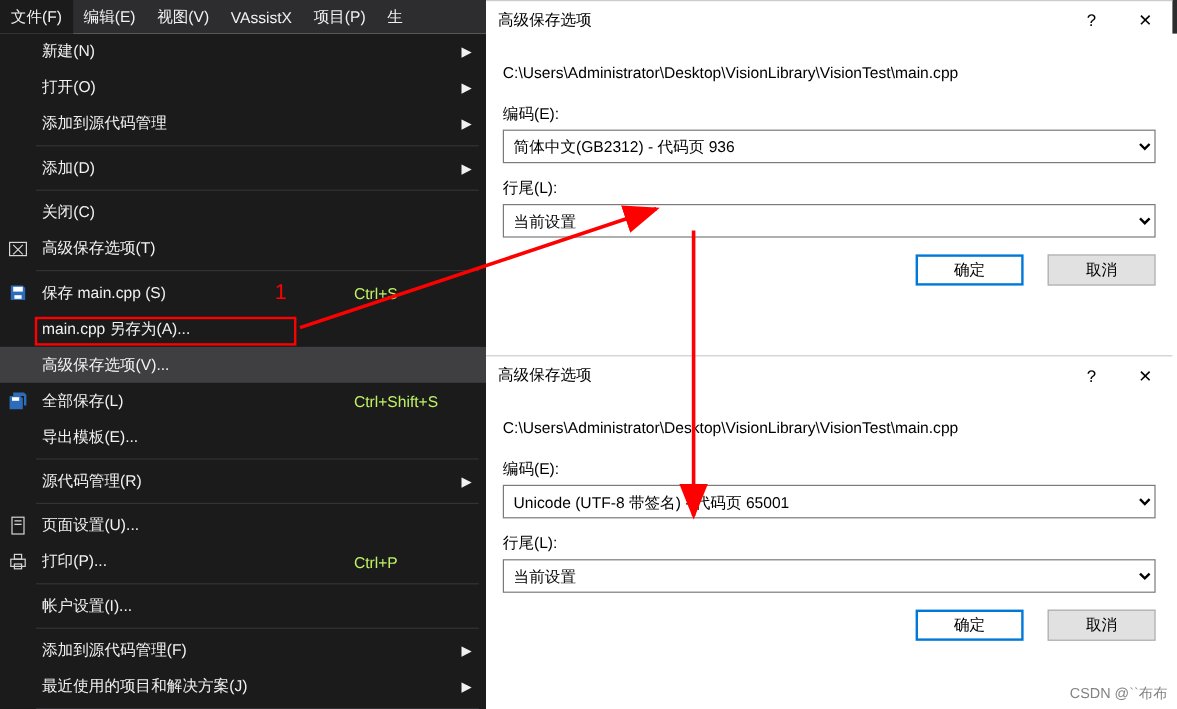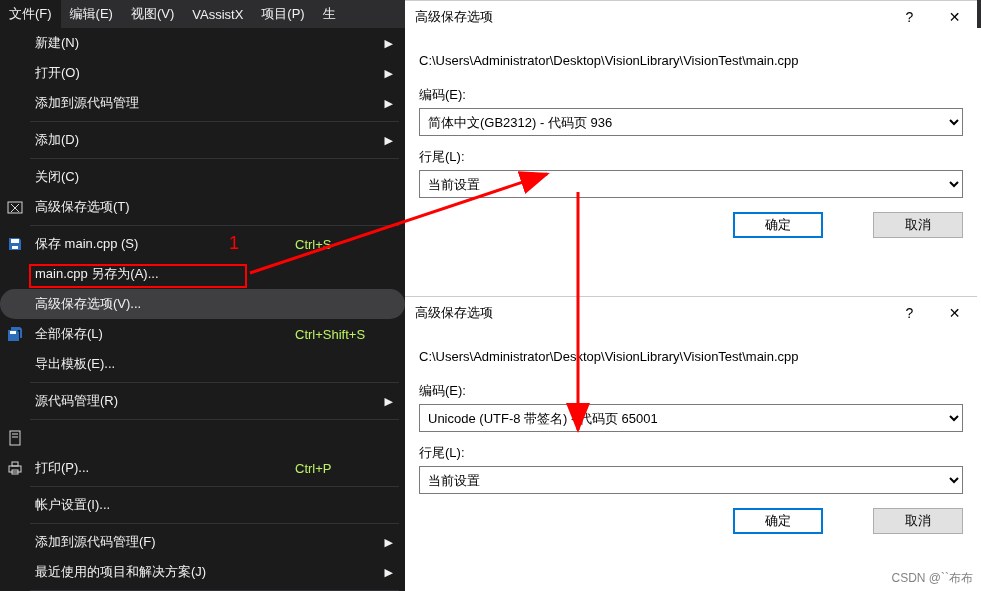--- a/index.html
+++ b/index.html
@@ -6,41 +6,41 @@
 body { width: 981px; height: 591px; background: #fff; position: relative; overflow: hidden; }
 
 
 .menubar { position: absolute; top: 0; left: 0; right: 0; height: 28px; background: #2d2d30; display: flex; align-items: center; color: #f1f1f1; font-size: 13px; }
 .menubar .mb-item { padding: 0 9px; height: 28px; display: flex; align-items: center; cursor: pointer; }
 .menubar .mb-item.active { background: #1b1b1c; }
 
 
 .menu { position: absolute; top: 28px; left: 0; width: 405px; background: #1b1b1c; color: #f1f1f1; font-size: 13px; }
 .menu .row { height: 30px; display: flex; align-items: center; position: relative; cursor: pointer; }
-.menu .row.hl { background: #3f3f41; border-radius: 15px; }
+.menu .row.hl { background: #3f3f41; }
 .menu .iconcol { width: 30px; display: flex; justify-content: center; align-items: center; }
 .menu .label { flex: 1; padding-left: 5px; white-space: nowrap; }
 .menu .shortcut { width: 110px; text-align: left; color: #bef264; }
 .menu .arrow { position: absolute; right: 12px; font-size: 11px; color: #f1f1f1; }
 .menu .sep { height: 1px; background: #333337; margin: 3px 6px 3px 30px; }
 .redbox { position: absolute; border: 2px solid #ff0000; pointer-events: none; }
 .redtext { position: absolute; color: #ff0000; font-size: 18px; font-weight: 400; pointer-events: none; }
 .icon-svg { width: 16px; height: 16px; }
 
 
 .dialog { position: absolute; left: 405px; width: 572px; background: #fff; border-top: 1px solid #ccc; }
 .dialog .titlebar { height: 32px; display: flex; align-items: center; font-size: 13px; }
 .dialog .titlebar .dtitle { padding-left: 10px; flex: 1; }
 .dialog .titlebar .btn { width: 45px; height: 32px; display: flex; justify-content: center; align-items: center; cursor: pointer; font-size: 14px; }
 .dialog .body { padding: 6px 14px 14px 14px; font-size: 13px; }
 .dialog .path { margin: 14px 0 18px 0; }
 .dialog .lbl { margin-bottom: 4px; }
 .dialog select { width: 100%; height: 28px; font-size: 13px; border: 1px solid #7a7a7a; background: #fff; padding: 0 4px; }
 .dialog .btnrow { display: flex; justify-content: flex-end; gap: 20px; margin-top: 14px; }
-.dialog .dlgbtn { min-width: 90px; height: 26px; border: 1px solid #adadad; background: #e1e1e1; display: flex; justify-content: center; align-items: center; cursor: pointer; font-size: 13px; margin-left: 30px; }
+.dialog .dlgbtn { min-width: 90px; height: 26px; border: 1px solid #adadad; background: #e1e1e1; display: flex; justify-content: center; align-items: center; cursor: pointer; font-size: 13px; }
 .dialog .dlgbtn.primary { border: 2px solid #0078d7; background: #fff; }
 
 .watermark{position:absolute;right:8px;bottom:4px;color:#404040;font-size:12px;opacity:.65;pointer-events:none}
 
 
 svg.overlay { position: absolute; top: 0; left: 0; width: 981px; height: 591px; pointer-events: none; }
 </style>
 </head>
 <body>
 
@@ -143,20 +143,21 @@
     </div>
     <div class="sep"></div>
     <div class="row">
       <div class="iconcol">
         <svg class="icon-svg" viewBox="0 0 16 16">
           <rect x="3" y="1" width="10" height="14" fill="none" stroke="#d6d6d6"></rect>
           <line x1="5" y1="4" x2="11" y2="4" stroke="#d6d6d6"></line>
           <line x1="5" y1="7" x2="11" y2="7" stroke="#d6d6d6"></line>
         </svg>
       </div>
+      <div class="label">页面设置(U)...</div>
       <div class="shortcut"></div>
     </div>
     <div class="row">
       <div class="iconcol">
         <svg class="icon-svg" viewBox="0 0 16 16">
           <rect x="2" y="6" width="12" height="6" fill="none" stroke="#d6d6d6"></rect>
           <rect x="5" y="2" width="6" height="4" fill="none" stroke="#d6d6d6"></rect>
           <rect x="5" y="10" width="6" height="4" fill="none" stroke="#d6d6d6"></rect>
         </svg>
       </div>

